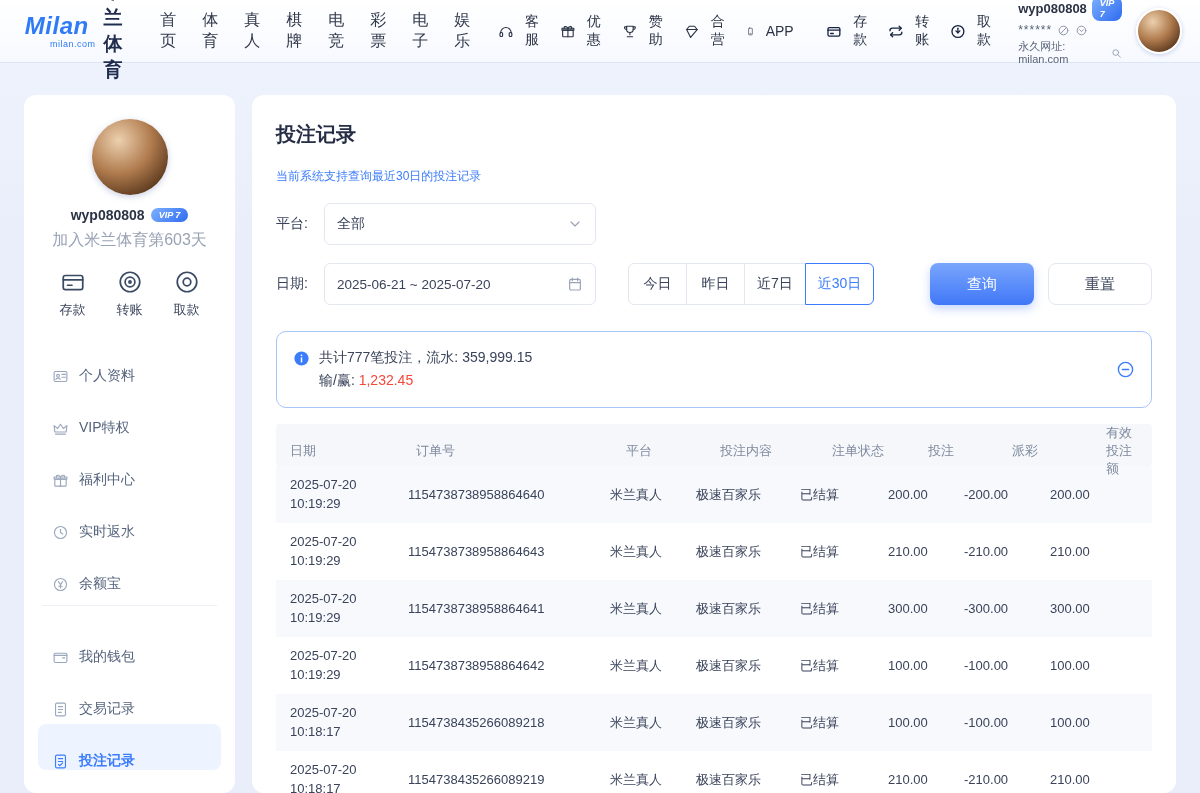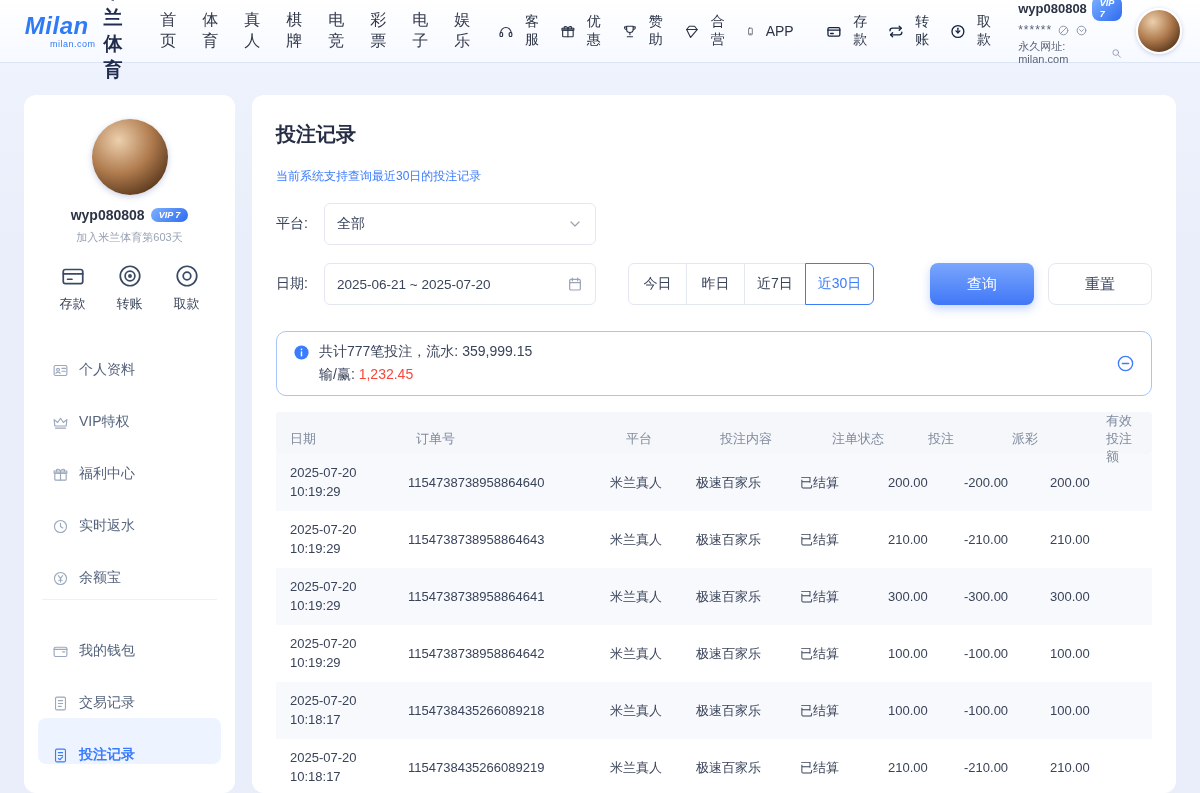--- a/index.html
+++ b/index.html
@@ -55,21 +55,21 @@
     position:absolute; left:24px; top:95px; width:211px; height:698px;
     background:#fff; border-radius:12px; padding:24px 14px; overflow:hidden;
   }
   .sb-avatar {
     width:76px; height:76px; border-radius:50%; margin:0 auto;
     background:radial-gradient(circle at 35% 28%,#ecd0ae 0%,#b07b4e 45%,#5c3a1e 80%,#3a2310 100%);
     box-shadow:0 2px 6px rgba(50,80,160,.25);
   }
   .sb-user { display:flex; justify-content:center; align-items:center; gap:6px; margin-top:12px; }
   .sb-name { font-size:14px; color:#2b3345; font-weight:bold; }
-  .sb-join { text-align:center; font-size:11px; color:#9aa3b5; margin-top:7px; }
+  .sb-join { text-align:center; font-size:16px; color:#9aa3b5; margin-top:7px; }
   .sb-quick { display:flex; justify-content:space-around; margin-top:18px; padding:0 6px; }
   .sbq-item { display:flex; flex-direction:column; align-items:center; gap:6px; cursor:pointer; }
   .sbq-item svg { width:26px; height:26px; stroke:#3a4a63; fill:none; stroke-width:1.6; stroke-linecap:round; stroke-linejoin:round; }
   .sbq-item .sbq-lbl { font-size:13px; color:#39435a; }
   .sb-menu { margin-top:20px; }
   .sb-item {
     display:flex; align-items:flex-end; gap:10px; height:46px; padding-left:14px;
     border-radius:8px; cursor:pointer; margin-bottom:6px;
   }
   .sb-item svg { width:17px; height:17px; stroke:#9aa7bc; fill:none; stroke-width:1.6; stroke-linecap:round; stroke-linejoin:round; }
@@ -107,21 +107,21 @@
   .fbtn:last-child { border-radius:0 6px 6px 0; }
   .fbtn.active { border-color:#3b7cfc; color:#3b7cfc; position:relative; z-index:1; background:#fff; }
 
   .action-btns { margin-left:auto; display:flex; gap:14px; }
   .btn { width:104px; height:42px; border-radius:8px; font-size:15px; display:flex; align-items:center; justify-content:center; cursor:pointer; }
   .btn-primary { background:linear-gradient(180deg,#7aa6fd,#4077f7); color:#fff; box-shadow:0 4px 10px rgba(64,119,247,.3); }
   .btn-ghost { background:#fff; border:1px solid #e2e7f0; color:#39435a; }
 
   .summary-banner {
     margin-top:26px; border:1px solid #a9c4f9; border-radius:10px;
-    padding:11px 16px; display:flex; align-items:flex-start; gap:9px;
+    padding:17px 16px; display:flex; align-items:flex-start; gap:9px;
   }
   .sum-text { flex:1; }
   .sum-line1 { font-size:14px; color:#39435a; }
   .sum-line2 { font-size:14px; color:#39435a; margin-top:5px; }
   .sum-red { color:#f5483b; }
   .sum-info svg { width:17px; height:17px; margin-top:1px; }
   .sum-collapse { cursor:pointer; align-self:center; }
   .sum-collapse svg { width:19px; height:19px; stroke:#3b7cfc; fill:none; stroke-width:1.7; stroke-linecap:round; }
 
   .table { margin-top:16px; }

